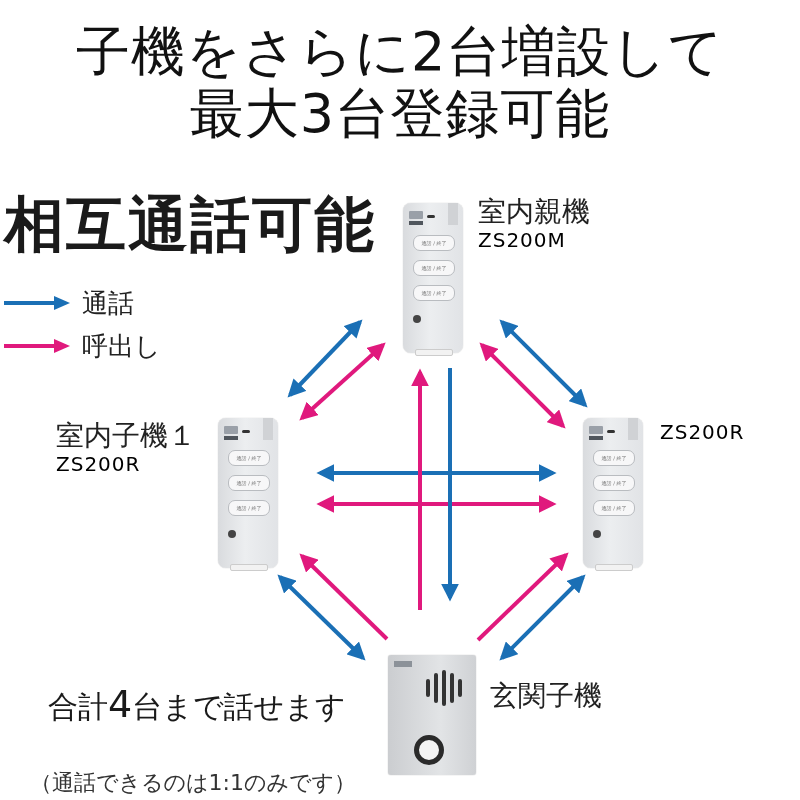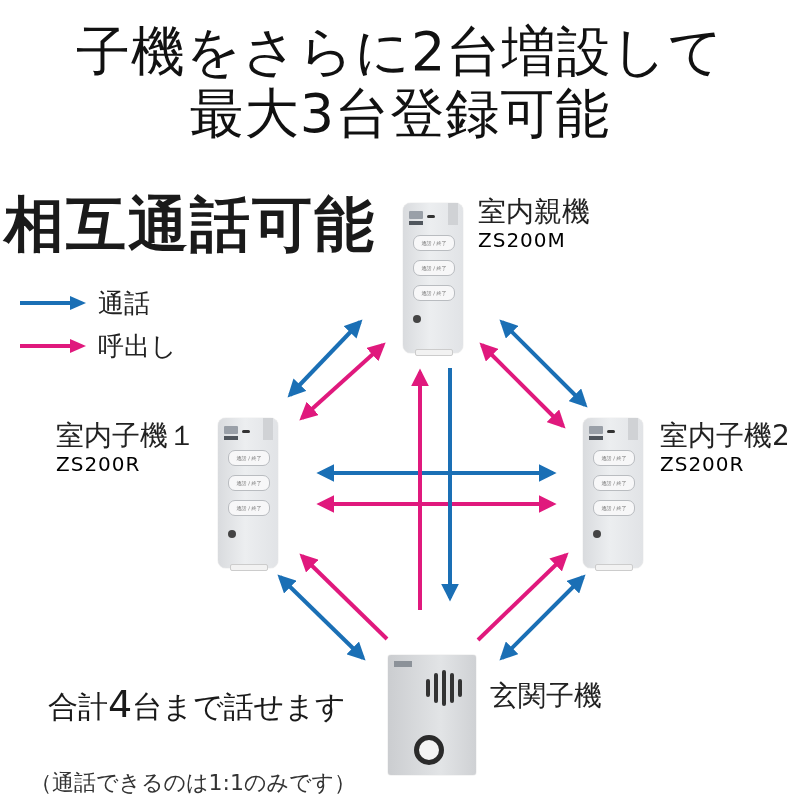--- a/index.html
+++ b/index.html
@@ -3,21 +3,21 @@
 <meta charset="utf-8">
 <style>
   html, body { margin:0; padding:0; background:#ffffff; }
   body { width:800px; height:800px; position:relative; overflow:hidden;
          font-family:"DejaVu Sans", "Liberation Sans", sans-serif; color:#1a1a1a; }
   .abs { position:absolute; }
   .headline { left:0; width:800px; text-align:center; font-size:54px; line-height:60px; color:#111; letter-spacing:1px; }
   .hl1 { top:22px; }
   .hl2 { top:84px; }
   .section-title { left:4px; top:185px; font-size:60px; font-weight:bold; color:#1a1a1a; letter-spacing:2px; }
-  .legend-row { left:20px; height:30px; display:flex; align-items:center;text-align:center; }
+  .legend-row { left:4px; height:30px; display:flex; align-items:center;text-align:center; }
   .legend-row svg { width:66px; height:16px; }
   .legend-label { font-size:26px; margin-left:12px; color:#222; }
   .dev-name { font-size:28px; line-height:32px; color:#222; }
   .dev-model { font-size:20px; line-height:24px; color:#000000; letter-spacing:1px; }
   .handset { position:absolute; width:60px; height:150px; border-radius:8px; background:linear-gradient(90deg,#d9dbde 0%,#eceef0 45%,#e1e3e6 100%);
              box-shadow:0 0 1px #aaa; }
   .handset .brand { position:absolute; left:6px; top:8px; width:14px; height:8px; background:#9aa0a8; border-radius:1px; }
   .handset .brand2 { position:absolute; left:6px; top:18px; width:14px; height:4px; background:#50565d; }
   .handset .mic { position:absolute; left:24px; top:12px; width:8px; height:3px; background:#333; border-radius:2px; }
   .handset .antenna { position:absolute; right:5px; top:0; width:10px; height:22px; background:#d0d2d5; }
@@ -124,21 +124,20 @@
   <div class="brand2"></div>
   <div class="mic"></div>
   <div class="antenna"></div>
   <div class="btn" style="top:32px;">通話 / 終了</div>
   <div class="btn" style="top:57px;">通話 / 終了</div>
   <div class="btn" style="top:82px;">通話 / 終了</div>
   <div class="spk"></div>
   <div class="foot"></div>
 </div>
 <div class="abs" style="left:660px; top:420px;">
-  <div class="dev-name">室内子機2</div>
   <div class="dev-model">ZS200R</div>
 </div>
 
 <div class="abs doorbell">
   <div class="brand"></div>
   <div class="grille">
     <span style="height:18px;"></span>
       <span style="height:30px;"></span>
       <span style="height:36px;"></span>
       <span style="height:30px;"></span>

